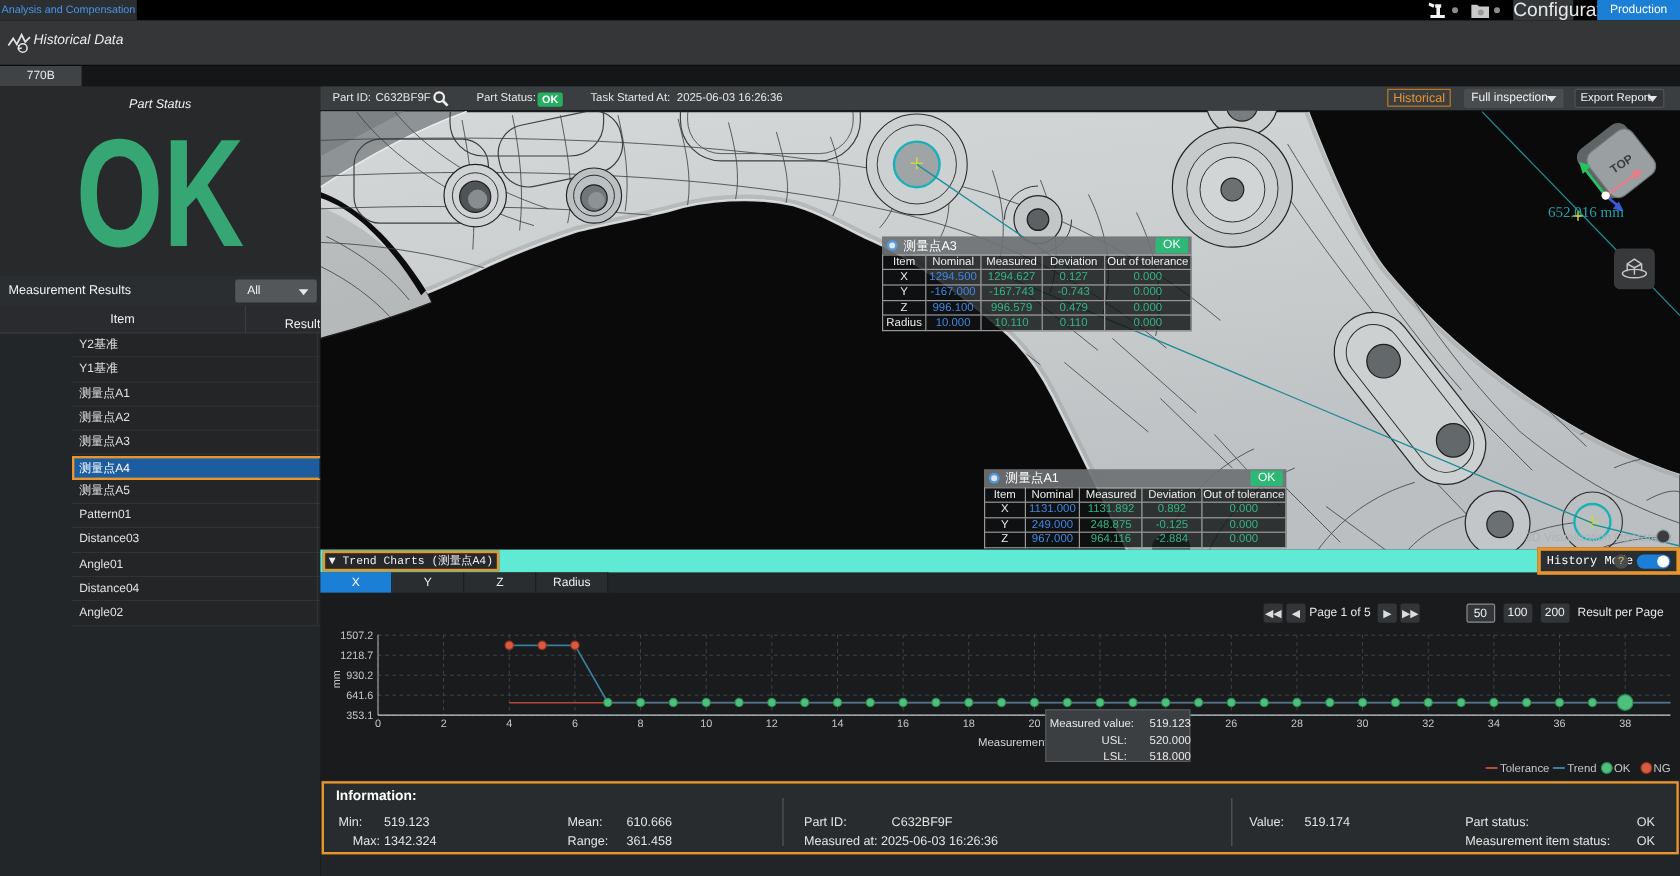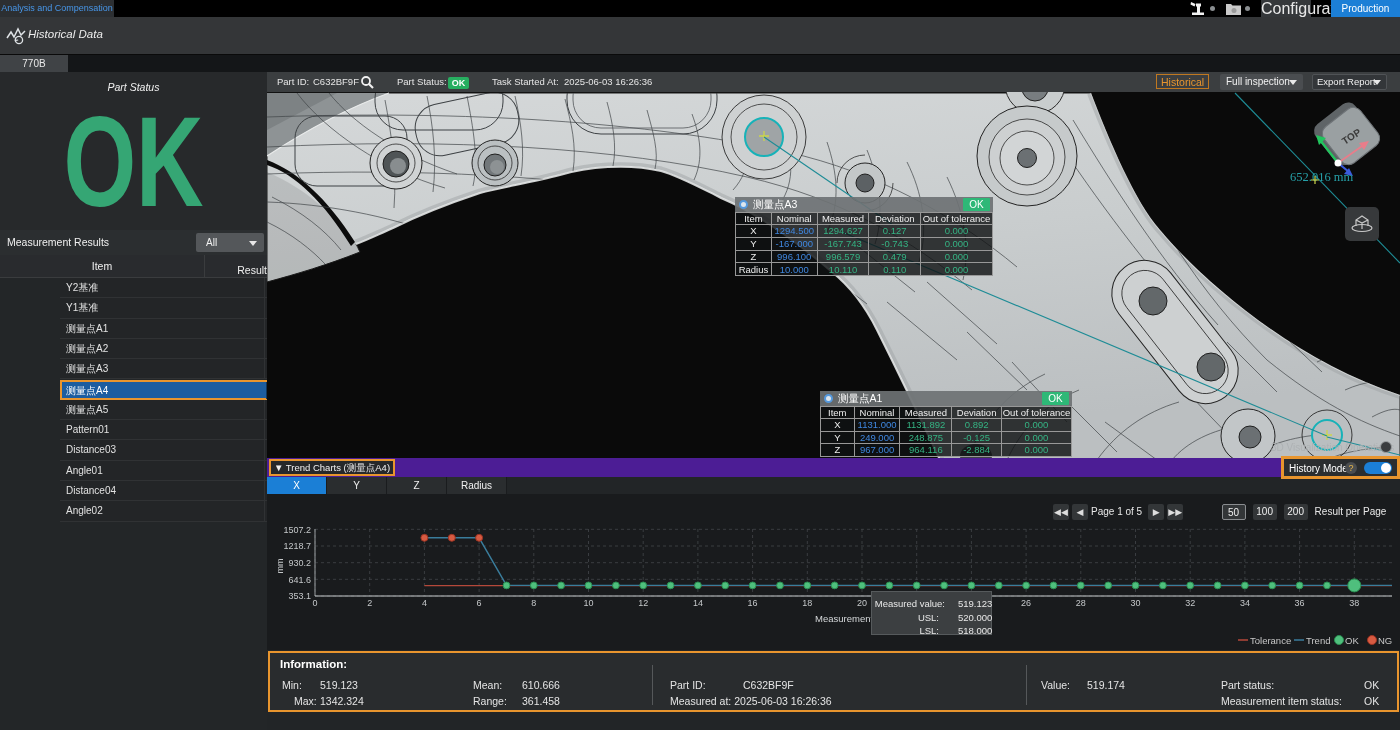--- a/index.html
+++ b/index.html
@@ -51,21 +51,21 @@
 .otab .title{height:15px;background:rgba(110,114,116,0.92);position:relative;}
 .otab .title .nm{position:absolute;left:18px;top:1px;font-size:10.5px;color:#fff;}
 .otab .title .ic{position:absolute;left:4px;top:3px;width:9px;height:9px;border:2px solid #5599dd;border-radius:50%;background:#dde6ee;}
 .otab .title .okb{position:absolute;right:3px;top:1px;width:27px;height:13px;background:#2eb877;color:#fff;text-align:center;line-height:13px;font-size:10px;border-radius:1px;}
 .otab table{border-collapse:collapse;}
 .otab td{border:1px solid #989898;background:rgba(16,18,20,0.82);text-align:center;padding:0;white-space:nowrap;font-size:9.5px;}
 .otab .hd td{color:#f0f0f0;}
 .nom{color:#3f87e0;}.mea{color:#35b383;}
 
 .trend{position:absolute;left:0;top:386px;width:1133px;height:192px;background:#222527;}
-.thdr{position:absolute;left:0;top:0;width:1133px;height:19px;background:#4c1d95;}
+.thdr{position:absolute;left:0;top:0;width:1133px;height:19px;background:#5eead4;font-family:Liberation Mono, monospace;}
 .tcbox{position:absolute;left:2px;top:1px;height:17px;border:2px solid #e8952e;color:#f0f0f0;font-size:9.5px;line-height:13px;padding:0 3px 0 3px;background:#26282a;}
 .hmbox{position:absolute;right:0;top:-2px;width:119px;height:23px;border:3px solid #e8952e;background:#2b2e30;}
 .tabx{position:absolute;top:19px;width:60px;height:17px;font-size:10px;line-height:17px;text-align:center;color:#f0f0f0;background:#2a2d2f;border-right:1px solid #1a1c1e;}
 .chart{position:absolute;left:0;top:36px;width:1133px;height:156px;background:#191b1d;}
 .pager{position:absolute;left:786px;top:44px;height:17px;white-space:nowrap;z-index:3;}
 .pbtn{display:inline-block;width:16px;height:16px;background:#333638;border-radius:2px;color:#ddd;text-align:center;line-height:16px;font-size:9px;vertical-align:middle;margin-right:3px;}
 .rbtn{display:inline-block;width:24px;height:16px;background:#333638;border-radius:2px;color:#eee;text-align:center;line-height:16px;font-size:10px;vertical-align:middle;margin-right:7px;}
 .ptext{display:inline-block;color:#e8e8e8;font-size:10px;vertical-align:middle;margin-right:6px;}
 .tooltip{position:absolute;left:604px;top:133px;width:121px;height:44px;background:#3c3f41;border:1px solid #565a5c;font-size:9.5px;color:#e8e8e8;}
 .tooltip .rw{position:absolute;left:0;width:113px;}

